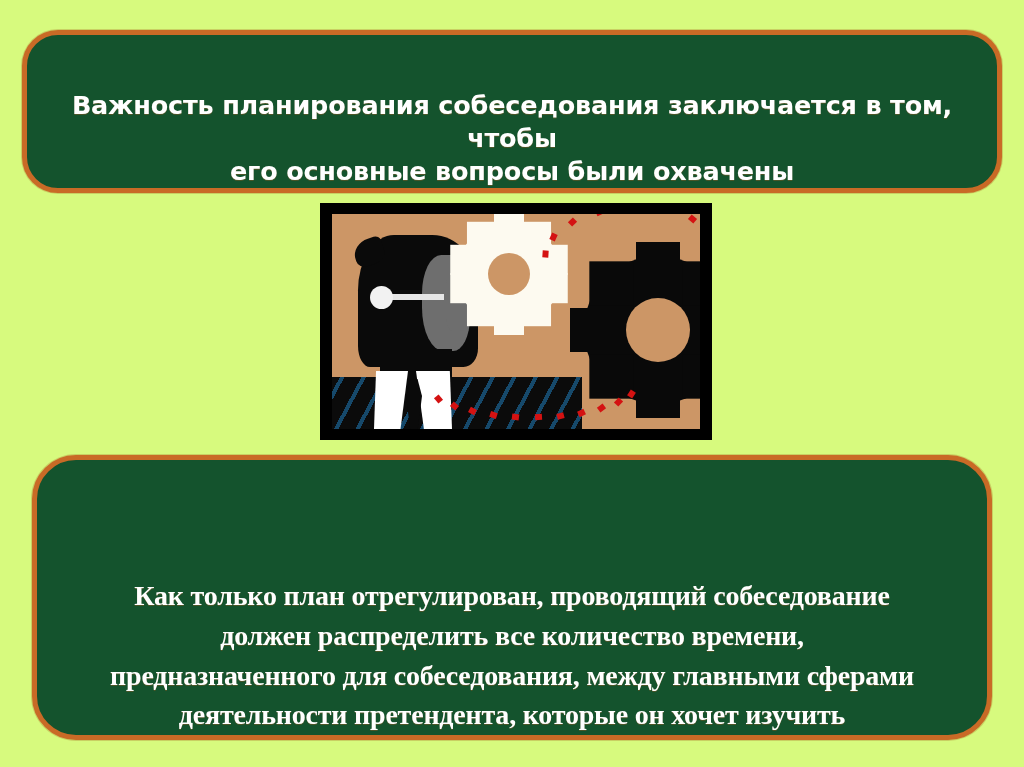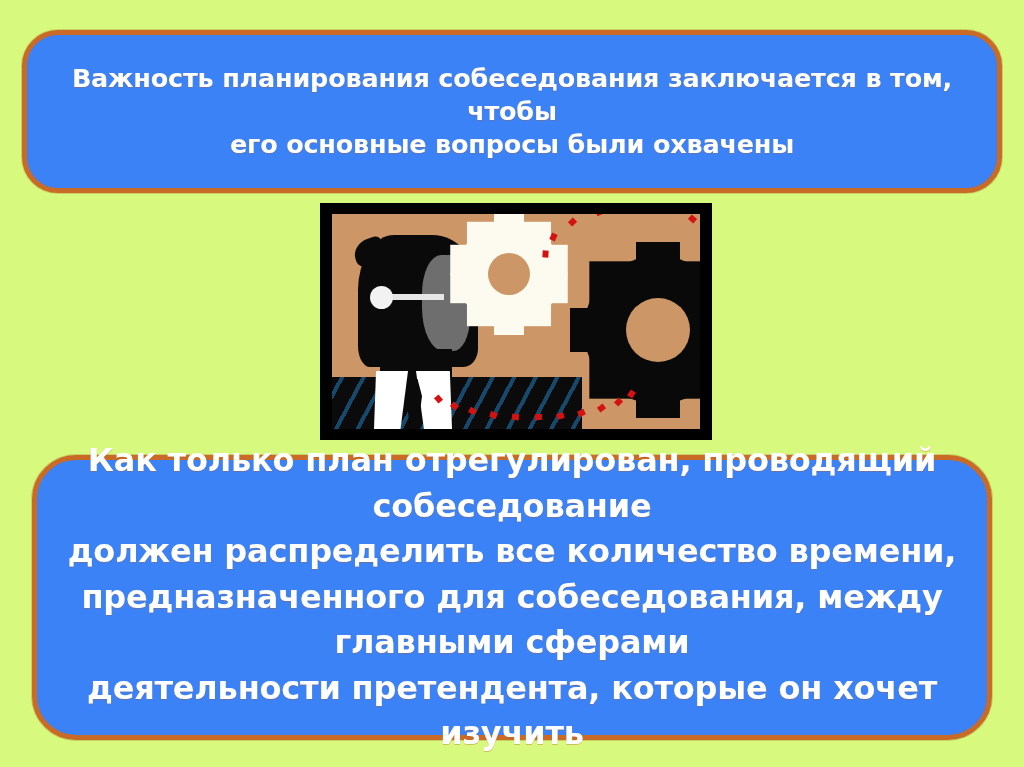--- a/index.html
+++ b/index.html
@@ -19,25 +19,25 @@
 
   .slide {
     position:absolute;
     inset:0;
     background:#d7fa7e;
   }
 
   
   .callout {
     position:absolute;
-    background:#3b82f6;
+    background:#14532d;
     border:5px solid #c96a26;
     border-radius:34px;
     display:flex;
-    align-items:center;
+    align-items:flex-end;
     justify-content:center;
     box-shadow:0 0 0 1px rgba(160,80,20,.25);
   }
 
   .callout-top {
     left:22px;
     top:30px;
     width:980px;
     height:163px;
     border-radius:36px;
@@ -62,23 +62,24 @@
     padding:0 26px;
     white-space:pre-line;
   }
 
   .callout-top .callout-text {
     font-size:25.5px;
     line-height:1.30;
   }
 
   .callout-bottom .callout-text {
-    font-size:32px;
+    font-size:28px;
     line-height:1.42;
     padding:0 30px;
+    font-family:Liberation Serif, serif;
   }
 
   
   .figure-wrap {
     position:absolute;
     left:320px;
     top:203px;
     width:392px;
     height:237px;
     background:#000000;

